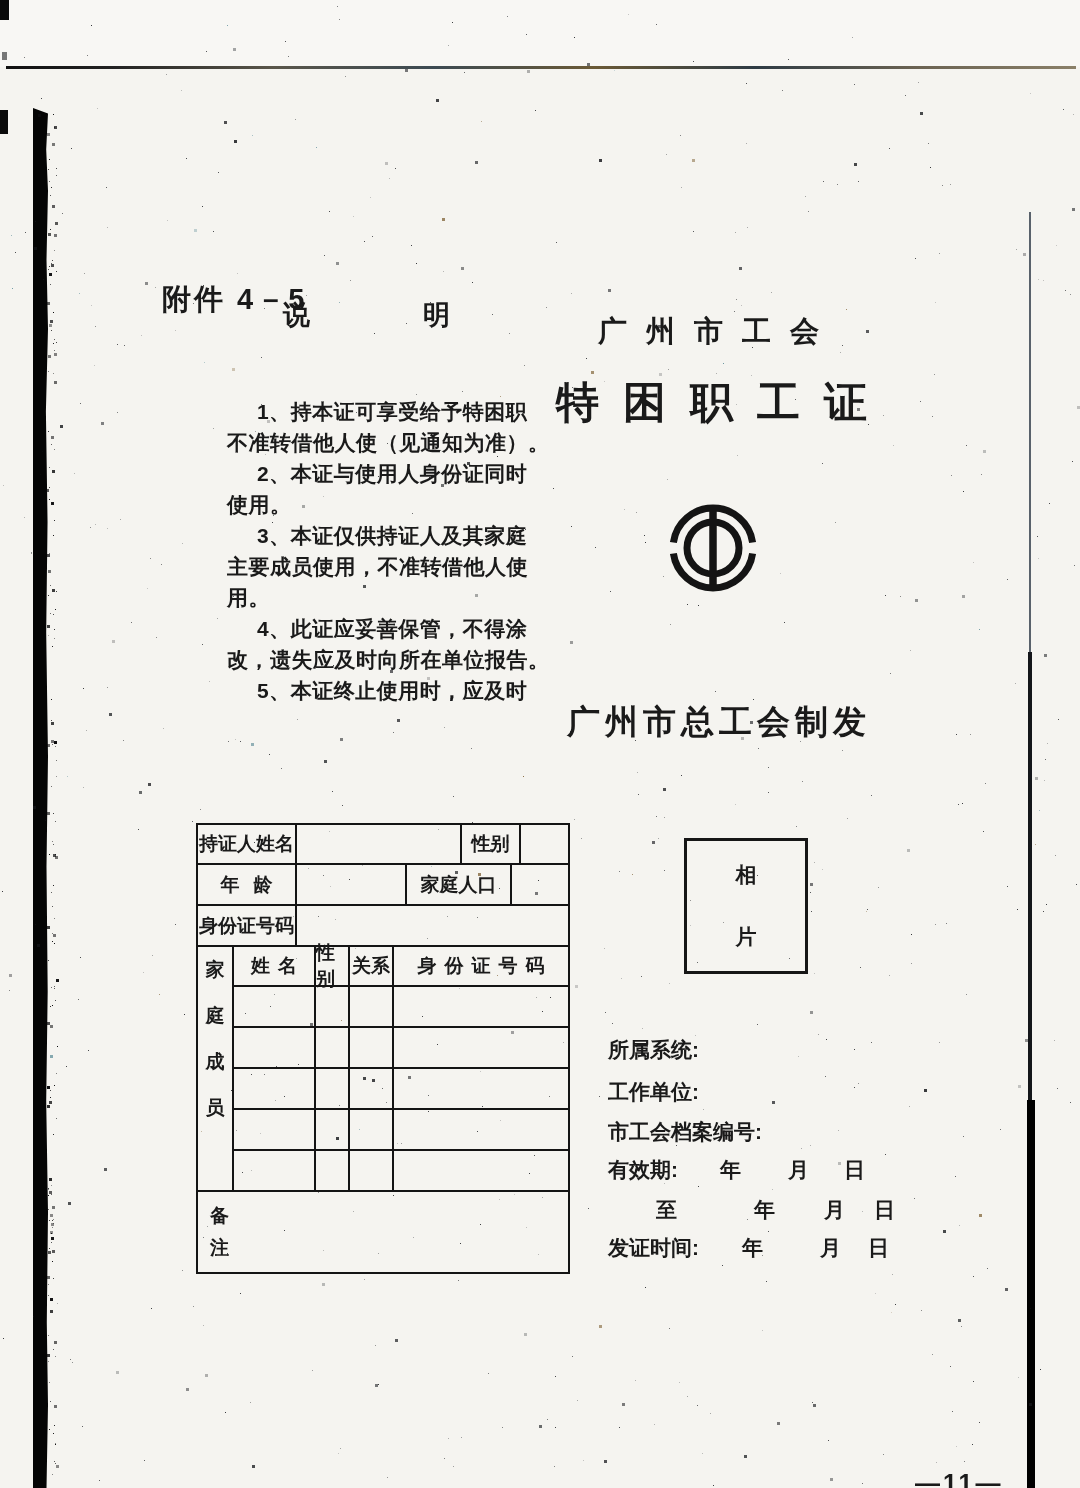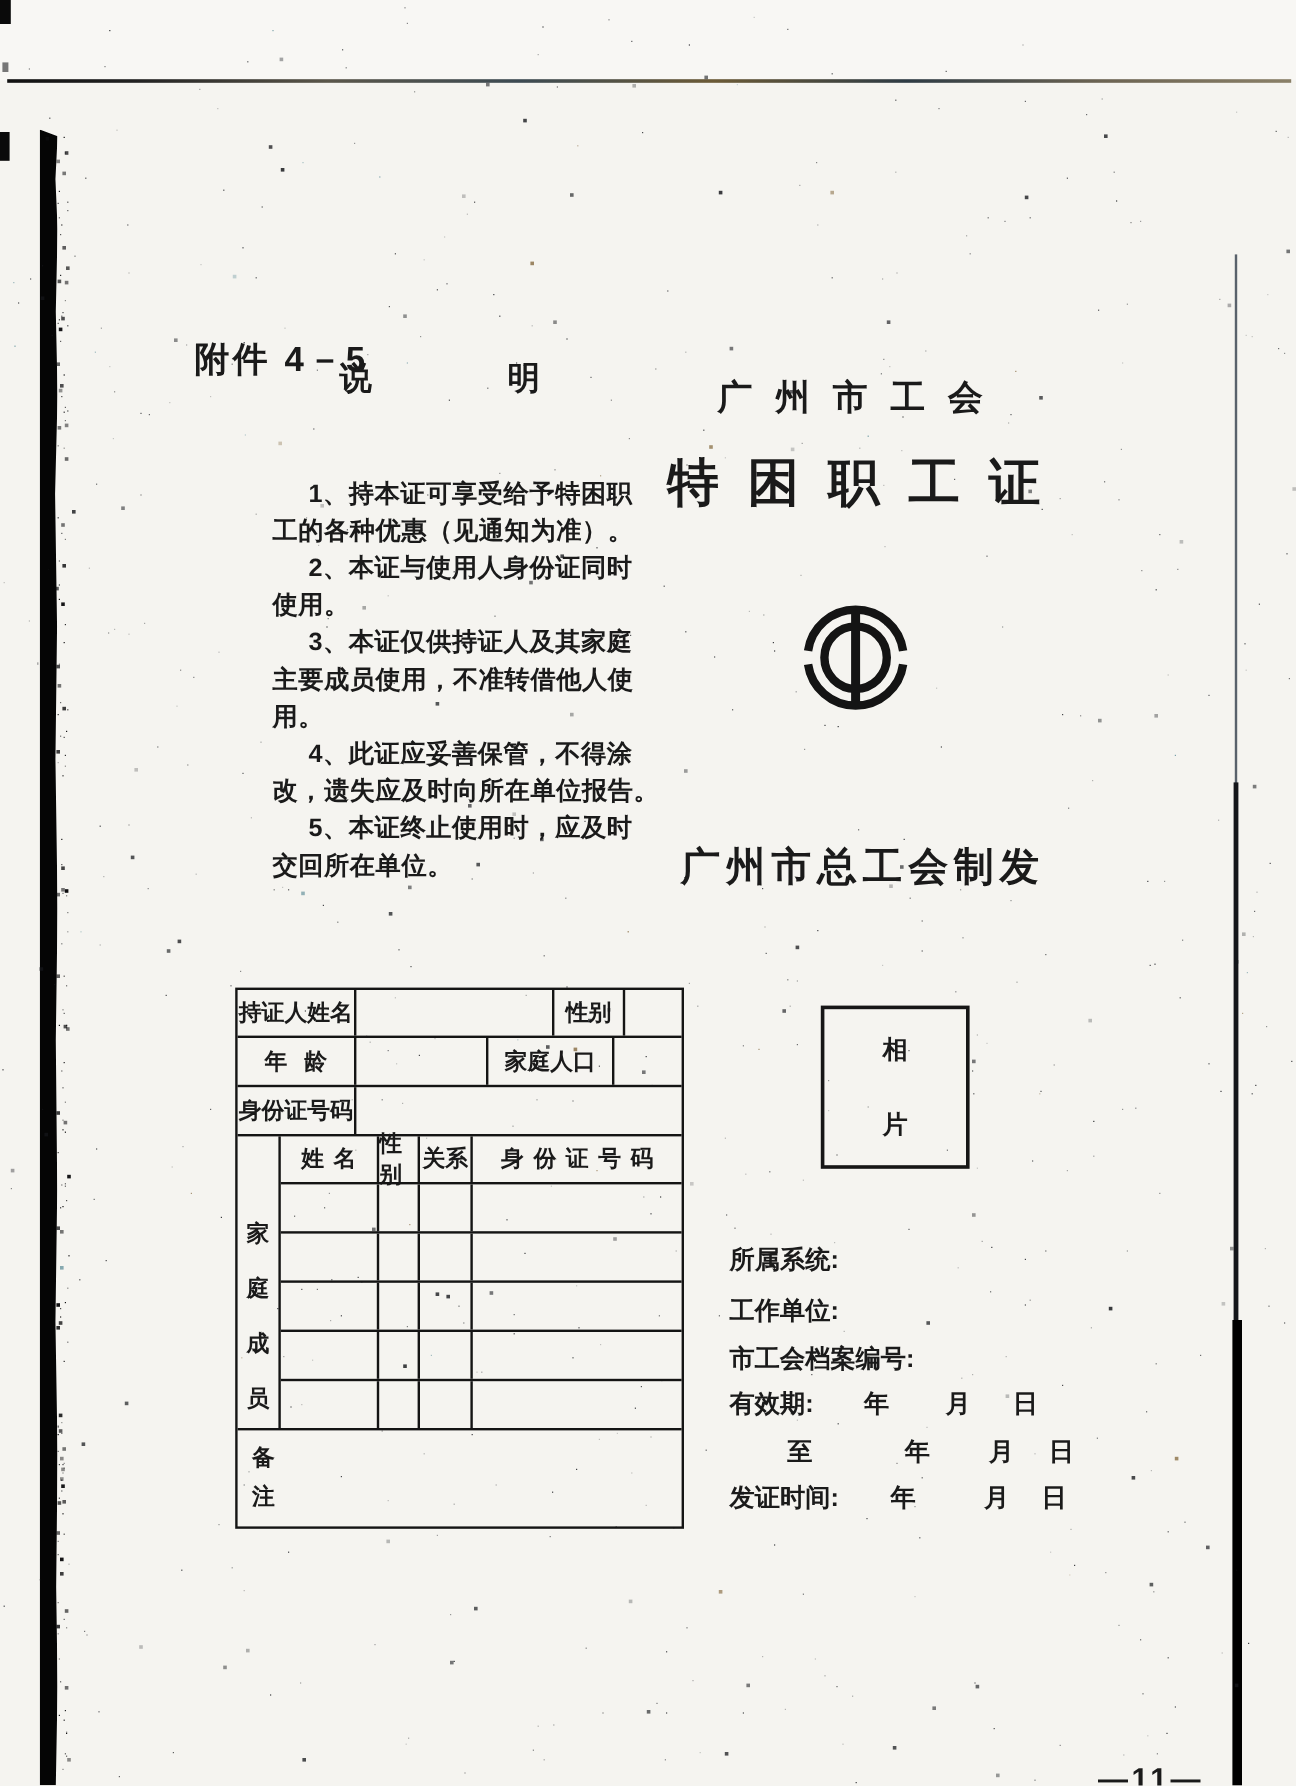--- a/index.html
+++ b/index.html
@@ -48,21 +48,21 @@
   .ftable { left:196px; top:823px; width:374px; border:2.5px solid #141414; box-sizing:border-box; }
   .frow { display:flex; }
   .frow + .frow { border-top:2.5px solid #141414; }
   .fcell { box-sizing:border-box; display:flex; align-items:center; justify-content:center;
     font-size:19px; font-weight:bold; flex-shrink:0; }
   .fcell + .fcell { border-left:2.5px solid #141414; }
   .grow { flex:1 1 auto; }
   .h38 { height:38px; } .h39 { height:39px; }
   .w97 { width:97px; } .w165 { width:165px; } .w59 { width:59px; }
   .w110 { width:110px; } .w115 { width:105px; }
-  .members-left { width:34px; display:flex; align-items:flex-end; justify-content:center; box-sizing:border-box;border-radius:15px; }
+  .members-left { width:34px; display:flex; align-items:flex-start; justify-content:center; box-sizing:border-box;border-radius:15px; }
   .vtext { width:21px; font-size:19px; font-weight:bold; line-height:46px; word-break:break-all; text-align:center; }
   .members-right { flex:1 1 auto; border-left:2.5px solid #141414; display:flex; flex-direction:column; }
   .mrow { display:flex; height:39px; }
   .mrow.mh { height:38px; }
   .mrow + .mrow { border-top:2.5px solid #141414; }
   .mcell { box-sizing:border-box; display:flex; align-items:center; justify-content:center; font-size:19px; font-weight:bold; flex-shrink:0; }
   .mcell + .mcell { border-left:2.5px solid #141414; }
   .mw80 { width:80px; } .mw34 { width:34px; } .mw44 { width:44px; }
   .remarks-label { width:43px; display:flex; align-items:center; justify-content:center; box-sizing:border-box; }
   .remarks-label .vtext { line-height:32px; }
@@ -86,30 +86,29 @@
 <div class="abs corner-mark3"></div>
 <div class="abs left-bar"></div>
 <div class="abs right-line-a"></div>
 <div class="abs right-line-b"></div>
 <div class="abs right-line-c"></div>
 
 <div class="abs attachment">附件 4－5</div>
 <div class="abs instr-title">说明</div>
 <div class="abs instr-block">
   <div class="line ind">1、持本证可享受给予特困职</div>
-  <div class="line">工的各种优惠（见通知为准）。</div>
+  <div class="line">不准转借他人使（见通知为准）。</div>
   <div class="line ind">2、本证与使用人身份证同时</div>
   <div class="line">使用。</div>
   <div class="line ind">3、本证仅供持证人及其家庭</div>
   <div class="line">主要成员使用，不准转借他人使</div>
   <div class="line">用。</div>
   <div class="line ind">4、此证应妥善保管，不得涂</div>
   <div class="line">改，遗失应及时向所在单位报告。</div>
   <div class="line ind">5、本证终止使用时，应及时</div>
-  <div class="line">交回所在单位。</div>
 </div>
 
 <div class="abs org-name">广州市工会</div>
 <div class="abs cert-title">特困职工证</div>
 <svg class="abs emblem" width="92" height="94" viewBox="0 0 92 94">
   <path d="M 6.4 41.4 A 40 40 0 0 1 85.6 41.4" fill="none" stroke="#141414" stroke-width="7"></path>
   <path d="M 6.4 52.6 A 40 40 0 0 0 85.6 52.6" fill="none" stroke="#141414" stroke-width="7"></path>
   <circle cx="46" cy="47" r="26" fill="none" stroke="#141414" stroke-width="7"></circle>
   <line x1="46" y1="7" x2="46" y2="87" stroke="#141414" stroke-width="7.5"></line>
 </svg>

